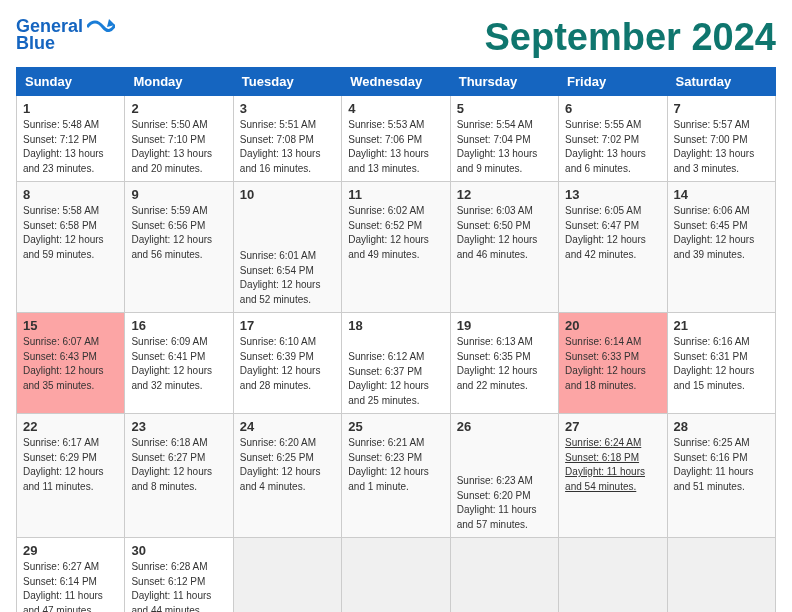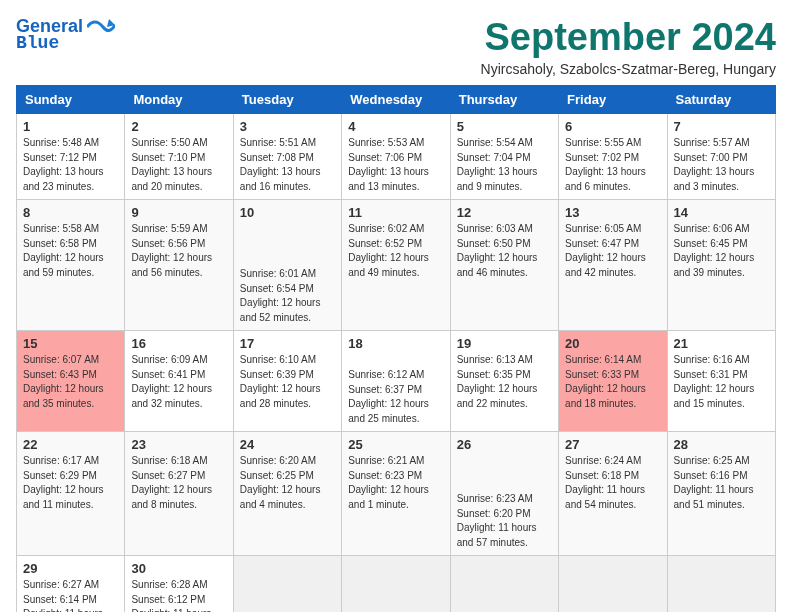--- a/index.html
+++ b/index.html
@@ -83,27 +83,26 @@
   <div class="logo-area">
     <div style="display:flex;align-items:center;gap:4px;">
       <div style="font-size:18px;font-weight:bold;color:#333;">
         <span style="color:#1565c0;">General</span>
       </div>
       <svg width="28" height="20" viewBox="0 0 28 20">
         <path d="M0 10 Q8 0 16 10 Q22 18 28 8" stroke="#1a7dd7" stroke-width="3" fill="none"></path>
         <polygon points="22,2 28,8 20,10" fill="#1a7dd7"></polygon>
       </svg>
     </div>
-    <div style="font-size:18px;font-weight:bold;color:#333;margin-top:-4px;font-family:Liberation Mono, monospace;">
+    <div style="font-size:18px;font-weight:bold;color:#333;margin-top:-4px;">
       <span style="color:#1565c0;">Blue</span>
     </div>
   </div>
   <div class="title-area">
     <div class="month-title">September 2024</div>
-    <div class="location-title">Nyircsaholy, Szabolcs-Szatmar-Bereg, Hungary</div>
   </div>
 </div>
 
 <table class="calendar-table">
   <thead>
     <tr>
       <th>Sunday</th>
       <th>Monday</th>
       <th>Tuesday</th>
       <th>Wednesday</th>
@@ -297,21 +296,21 @@
         </td>
         <td style="background: rgb(249, 249, 249);">
           <span class="day-number">26</span>
           <div class="day-detail" style="white-space: pre-line; margin-top: 40px;">Sunrise: 6:23 AM
 Sunset: 6:20 PM
 Daylight: 11 hours
 and 57 minutes.</div>
         </td>
         <td style="background: rgb(249, 249, 249);">
           <span class="day-number">27</span>
-          <div class="day-detail" style="white-space: pre-line;">Sunrise: 6:24 AM
+          <div class="day-detail" style="white-space: pre-line; text-decoration: underline;">Sunrise: 6:24 AM
 Sunset: 6:18 PM
 Daylight: 11 hours
 and 54 minutes.</div>
         </td>
         <td style="background: rgb(249, 249, 249);">
           <span class="day-number">28</span>
           <div class="day-detail" style="white-space: pre-line;">Sunrise: 6:25 AM
 Sunset: 6:16 PM
 Daylight: 11 hours
 and 51 minutes.</div>

